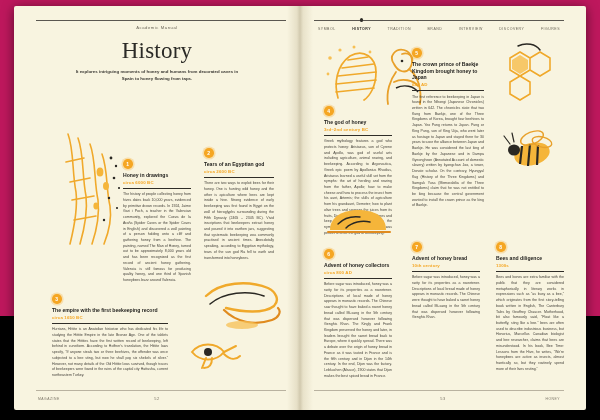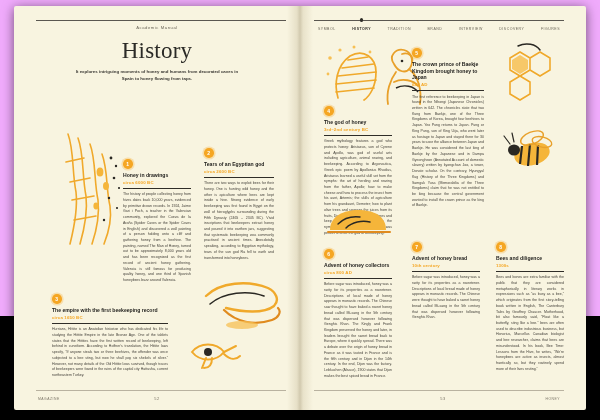--- a/index.html
+++ b/index.html
@@ -5,21 +5,21 @@
   * { box-sizing: border-box; margin: 0; padding: 0; }
   html, body {
     width: 600px; height: 420px;
     background: #000000;
     font-family: "Liberation Sans", sans-serif;
     overflow: hidden;
   }
   #stage {
     position: relative;
     width: 600px; height: 316px;
-    background: #f0abfc;
+    background: #be185d;
   }
 
   
   #spread {
     position: absolute;
     left: 14px; top: 6px;
     width: 572px; height: 404px;
     display: flex;
     filter: drop-shadow(0 2px 6px rgba(0,0,0,0.55));
   }

